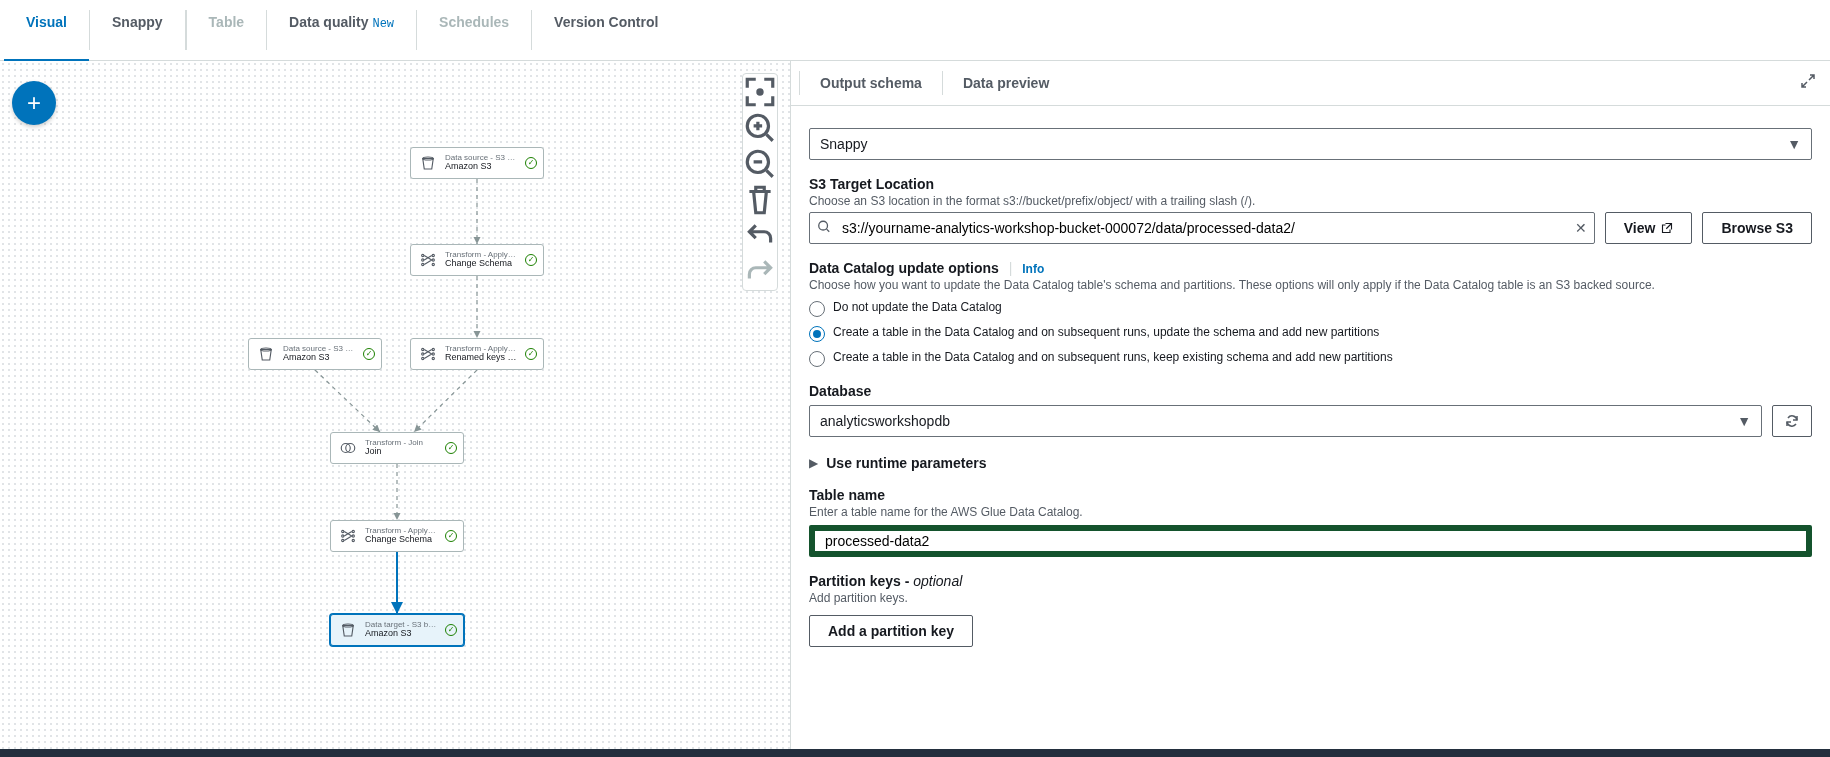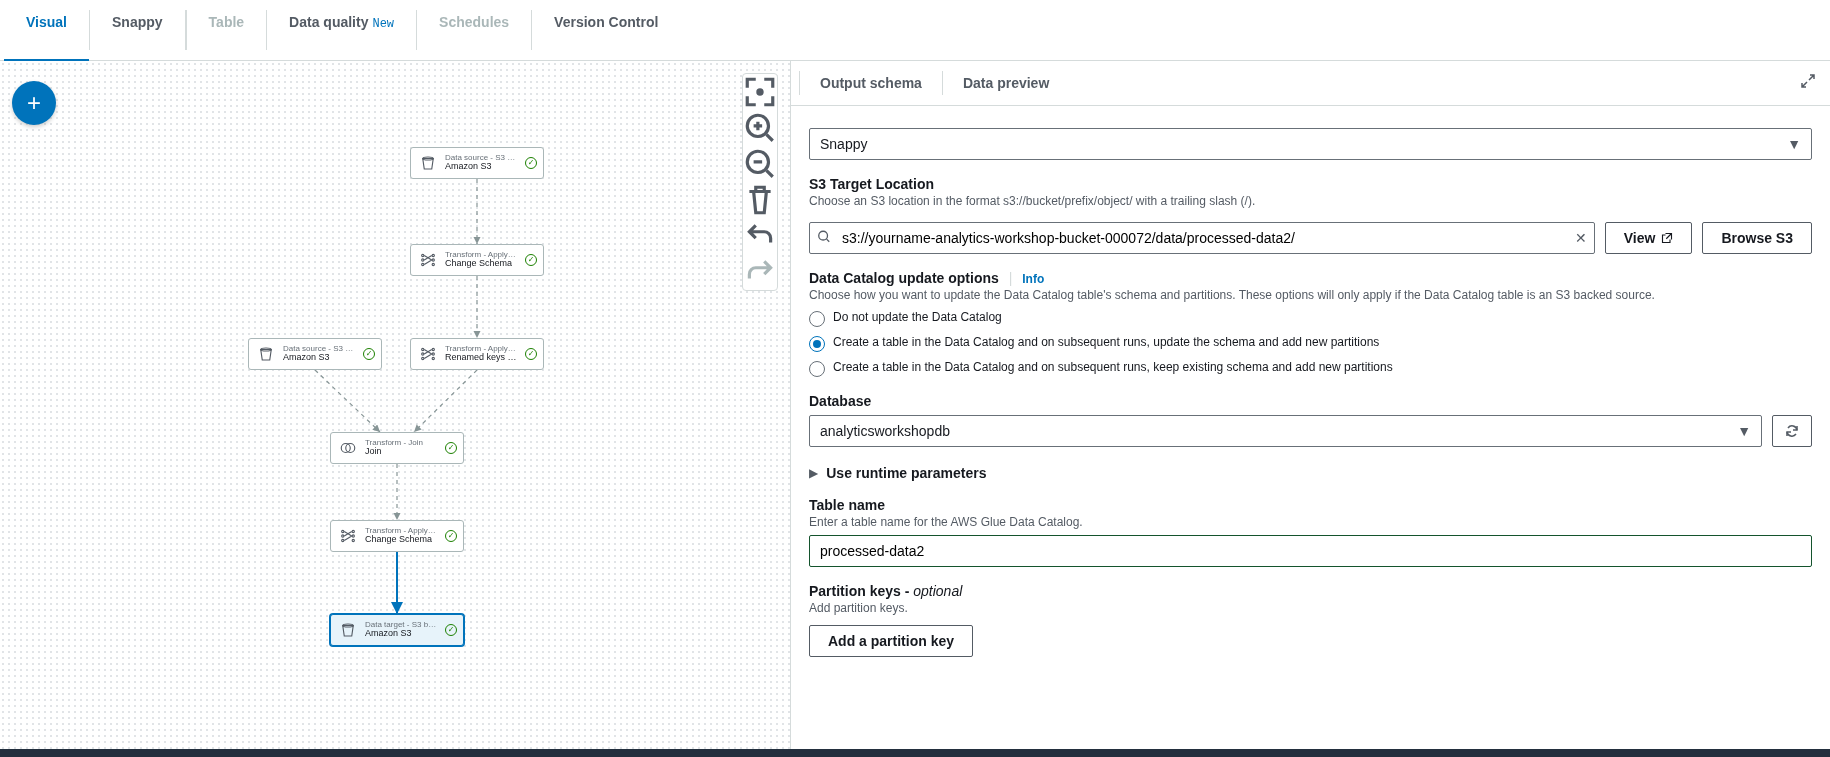--- a/index.html
+++ b/index.html
@@ -56,42 +56,42 @@
 
 .rp-body { padding: 6px 18px 20px 18px; overflow-y: auto; flex: 1; }
 .form-group { margin-top: 16px; }
 .form-label { font-size: 14px; font-weight: 700; color: #16191f; }
 .form-desc { font-size: 12px; color: #545b64; margin-top: 2px; }
 .form-help { font-size: 12px; color: #0073bb; font-weight: 700; cursor: pointer; }
 
 .select-box, .input-box { width: 100%; height: 32px; border: 1px solid #687078; border-radius: 2px; background: #fff; padding: 0 30px 0 10px; font-size: 14px; display: flex; align-items: center; margin-top: 6px; position: relative; }
 .select-box .caret { position: absolute; right: 10px; top: 50%; transform: translateY(-50%); color: #545b64; }
 
-.s3-row { display: flex; gap: 10px; margin-top: 14px; align-items: stretch; }
+.s3-row { display: flex; gap: 10px; margin-top: 4px; align-items: stretch; }
 .s3-input-wrap { flex: 1; position: relative; }
 .s3-input { width: 100%; height: 32px; border: 1px solid #687078; border-radius: 2px; background: #fff; padding: 0 30px 0 32px; font-size: 14px; }
 .s3-search-icon { position: absolute; left: 8px; top: 50%; transform: translateY(-50%); color: #545b64; }
 .s3-clear-icon { position: absolute; right: 8px; top: 50%; transform: translateY(-50%); color: #545b64; cursor: pointer; }
 .btn-outline { height: 32px; padding: 0 18px; border: 1px solid #545b64; background: #fff; border-radius: 2px; font-size: 14px; font-weight: 700; color: #16191f; cursor: pointer; display: flex; align-items: center; gap: 6px; }
 
 .radio-row { display: flex; align-items: flex-start; gap: 8px; margin-top: 8px; }
 .radio { width: 16px; height: 16px; border: 1px solid #687078; border-radius: 50%; display: flex; align-items: center; justify-content: center; flex-shrink: 0; margin-top: 1px; }
 .radio.checked { border-color: #0073bb; }
 .radio.checked::after { content: ""; width: 8px; height: 8px; background: #0073bb; border-radius: 50%; }
 .radio-label { font-size: 12px; }
 
 .db-row { display: flex; gap: 10px; margin-top: 6px; }
 .db-row .select-box { flex: 1; margin-top: 0; }
 .icon-btn { width: 40px; height: 32px; border: 1px solid #545b64; border-radius: 2px; background: #fff; display: flex; align-items: center; justify-content: center; cursor: pointer; color: #545b64; }
 
 .collapse-row { display: flex; align-items: center; gap: 8px; margin-top: 18px; cursor: pointer; }
 .collapse-arrow { font-size: 12px; color: #545b64; }
 .collapse-label { font-size: 14px; font-weight: 700; }
 
-.table-input { width: 100%; height: 32px; border: 1px solid #14532d; border-radius: 2px; padding: 0 10px; font-size: 14px; margin-top: 6px; }
+.table-input { width: 100%; height: 32px; border: 6px solid #14532d; border-radius: 2px; padding: 0 10px; font-size: 14px; margin-top: 6px; }
 
 .optional { font-style: italic; font-weight: 400; }
 
 .bottom-bar { position: absolute; bottom: 0; left: 0; right: 0; height: 8px; background: #232f3e; }
 </style>
 </head>
 <body>
 
 <div class="top-tabs">
   <div class="tab active">Visual</div>

